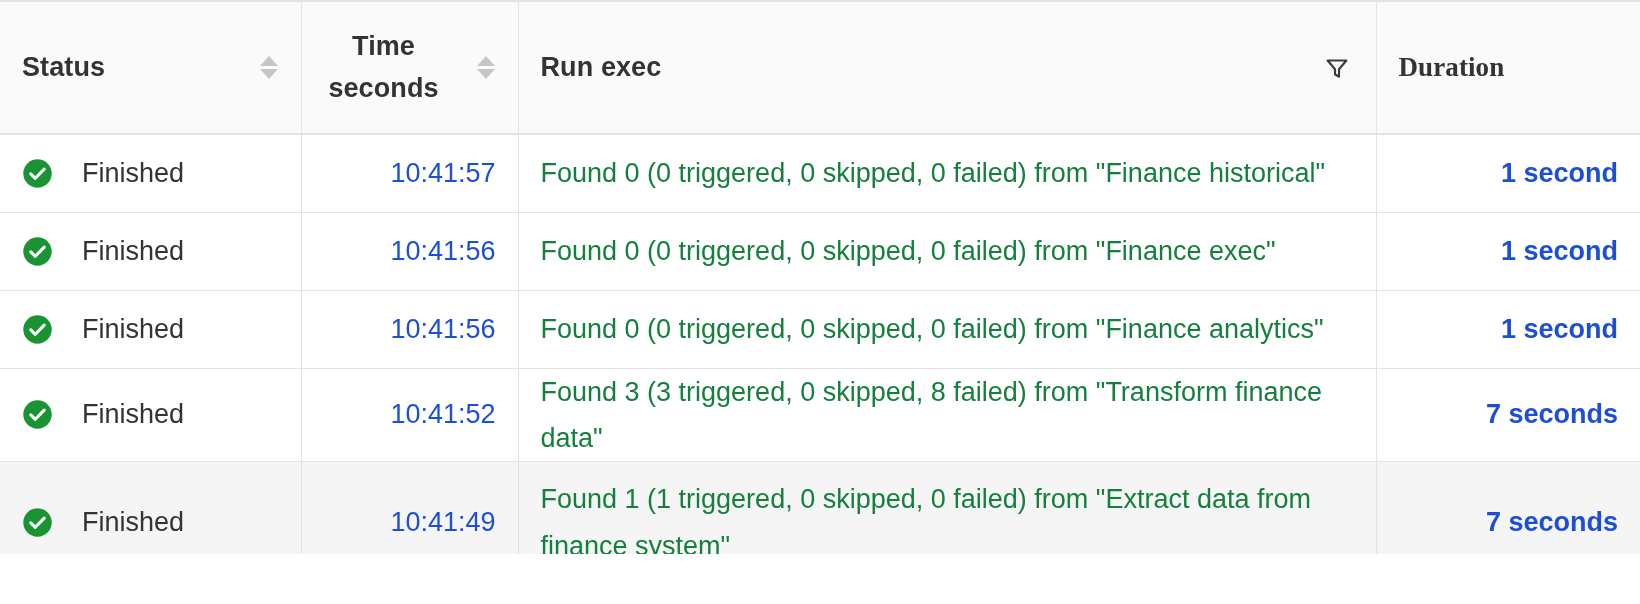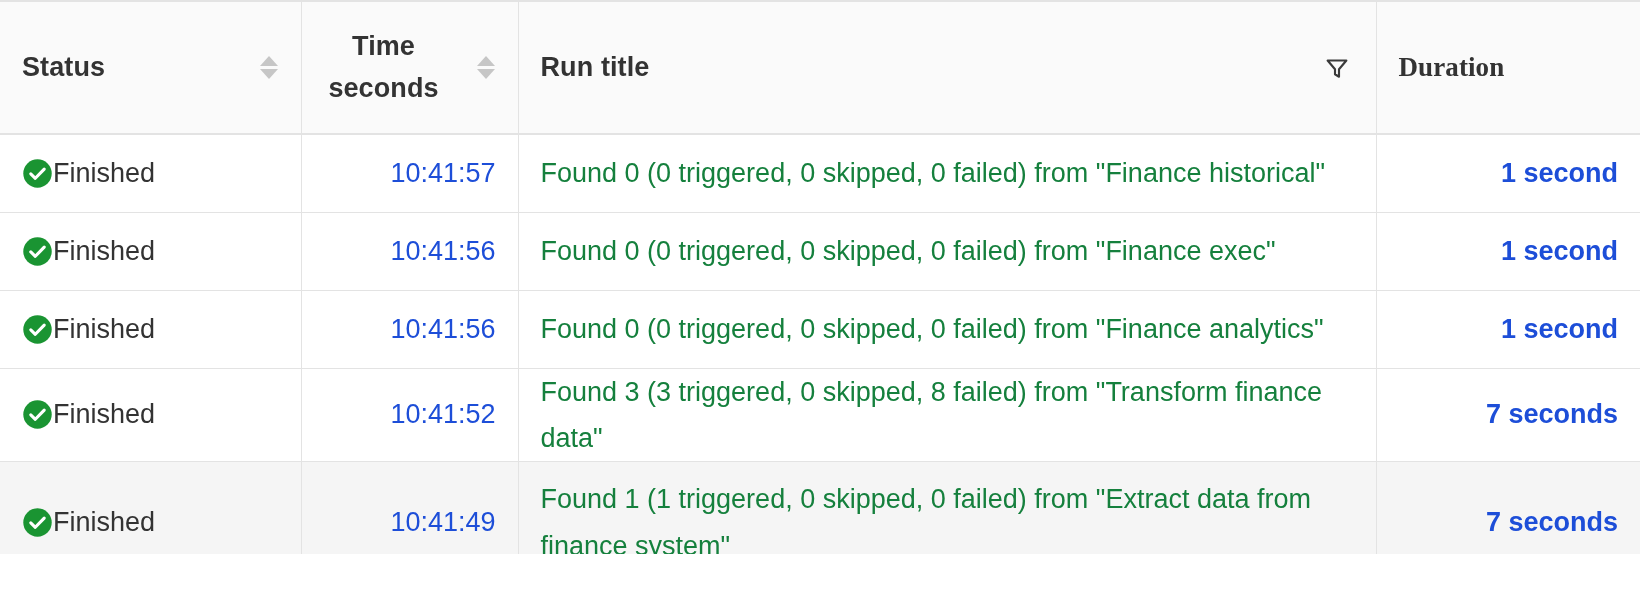--- a/index.html
+++ b/index.html
@@ -116,21 +116,21 @@
   }
   tbody td:last-child { border-right: none; font-weight: bold; }
 
   tbody tr.highlighted td {
     background: #f5f5f5;
   }
 
   .cell-status {
     display: flex;
     align-items: center;
-    gap: 0;
+    gap: 29px;
   }
   .status-icon {
     position: relative;
     width: 31px;
     height: 31px;
     flex: 0 0 auto;
   }
   .status-icon svg { display: block; }
 
   .status-label {
@@ -190,21 +190,21 @@
             <span class="th-spacer"></span>
             <span class="sort-icon">
               <span class="tri-up"></span>
               <span class="tri-down"></span>
             </span>
           </div>
         </th>
 
         <th>
           <div class="th-inner">
-            <span class="th-label">Run title</span>
+            <span class="th-label">Run exec</span>
             <span class="th-spacer"></span>
             <span class="filter-icon">
               <svg width="30" height="30" viewBox="0 0 24 24" fill="none" stroke="#3a3a3a" stroke-width="1.7" stroke-linecap="round" stroke-linejoin="round">
                 <polygon points="4.5,6 19.5,6 13.6,13 13.6,19 10.4,17 10.4,13"></polygon>
               </svg>
             </span>
           </div>
         </th>
 
         <th>

